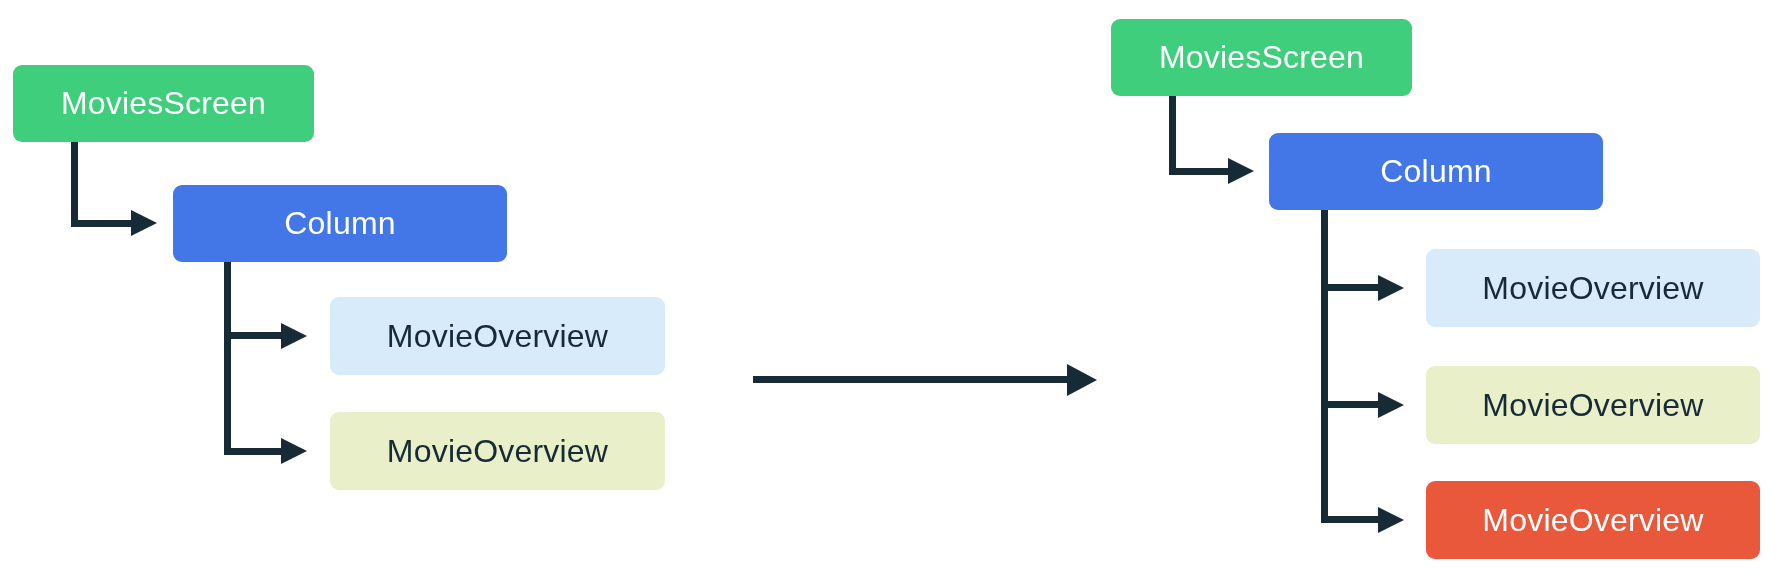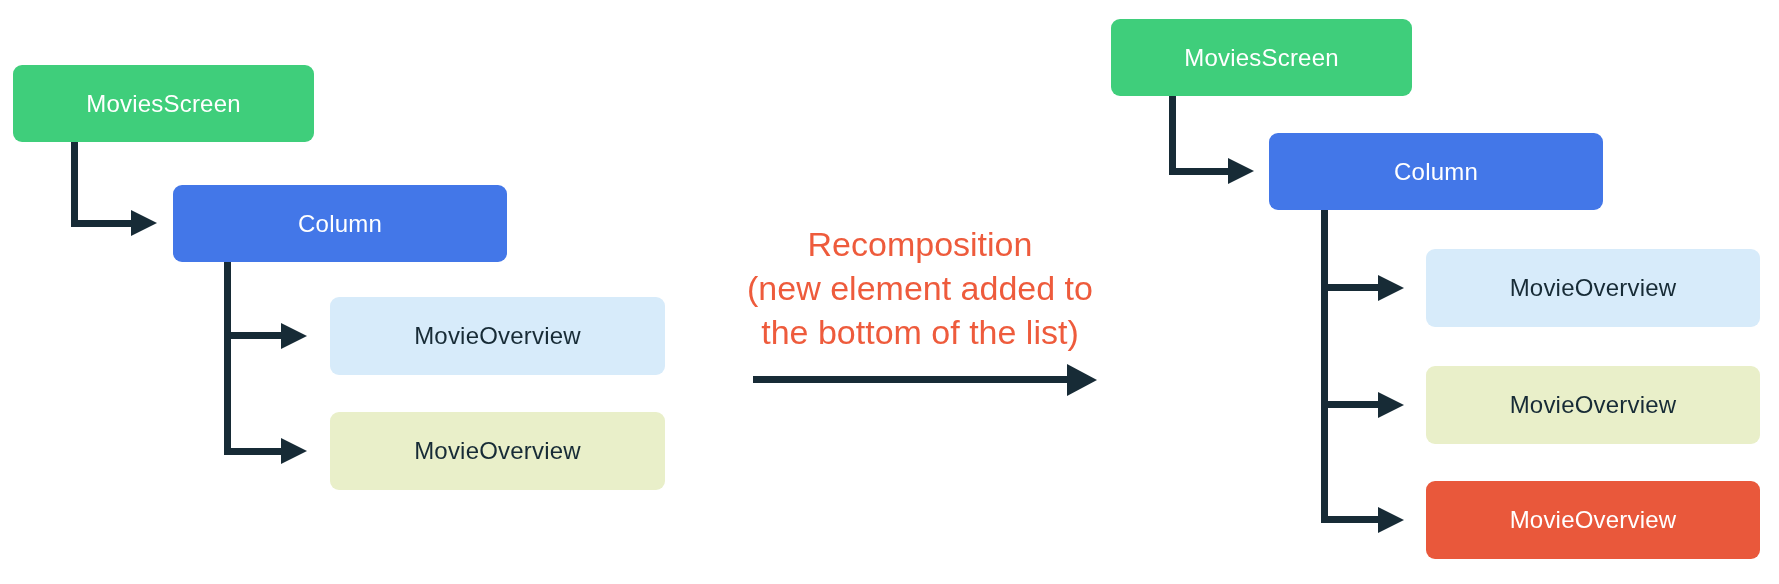--- a/index.html
+++ b/index.html
@@ -7,21 +7,21 @@
     position:relative;
     width:1779px;height:584px;
     background:#ffffff;
     font-family:"Liberation Sans", sans-serif;
     overflow:hidden;
   }
   .node{
     position:absolute;
     border-radius:9px;
     display:flex;align-items:center;justify-content:center;
-    font-size:24px;font-weight:500;
+    font-size:32px;font-weight:500;
     letter-spacing:0.2px;
     white-space:nowrap;
   }
   .node.solid{color:#ffffff;}
   .node.pale{color:#172B36;}
   .line{position:absolute;background:#172B36;}
   .arrowhead{
     position:absolute;width:0;height:0;
     border-top:13px solid transparent;
     border-bottom:13px solid transparent;
@@ -55,25 +55,20 @@
 
   <div class="line" style="left: 224px; top: 262px; width: 7px; height: 193px; background: rgb(23, 43, 54);"></div>
   <div class="line" style="left: 224px; top: 332px; width: 57px; height: 7px; background: rgb(23, 43, 54);"></div>
   <div class="arrowhead" style="left: 281px; top: 323px; border-left-color: rgb(23, 43, 54);"></div>
   <div class="line" style="left: 224px; top: 448px; width: 57px; height: 7px; background: rgb(23, 43, 54);"></div>
   <div class="arrowhead" style="left: 281px; top: 438px; border-left-color: rgb(23, 43, 54);"></div>
 
   <div class="node pale" style="left: 330px; top: 297px; width: 335px; height: 78px; background: rgb(215, 235, 250); color: rgb(23, 43, 54);">MovieOverview</div>
   <div class="node pale" style="left: 330px; top: 412px; width: 335px; height: 78px; background: rgb(233, 239, 201); color: rgb(23, 43, 54);">MovieOverview</div>
 
-  <div class="annotation" style="color: rgb(238, 91, 60);">
-    <div>Recomposition</div>
-    <div>(new element added to</div>
-    <div>the bottom of the list)</div>
-  </div>
 
   <div class="line" style="left: 753px; top: 376px; width: 314px; height: 7px; background: rgb(23, 43, 54);"></div>
   <div class="arrowhead big" style="left: 1067px; top: 364px; border-left-color: rgb(23, 43, 54);"></div>
 
   <div class="node solid" style="left: 1111px; top: 19px; width: 301px; height: 77px; background: rgb(63, 206, 123);">MoviesScreen</div>
 
   <div class="line" style="left: 1169px; top: 96px; width: 7px; height: 79px; background: rgb(23, 43, 54);"></div>
   <div class="line" style="left: 1169px; top: 168px; width: 59px; height: 7px; background: rgb(23, 43, 54);"></div>
   <div class="arrowhead" style="left: 1228px; top: 158px; border-left-color: rgb(23, 43, 54);"></div>
 

